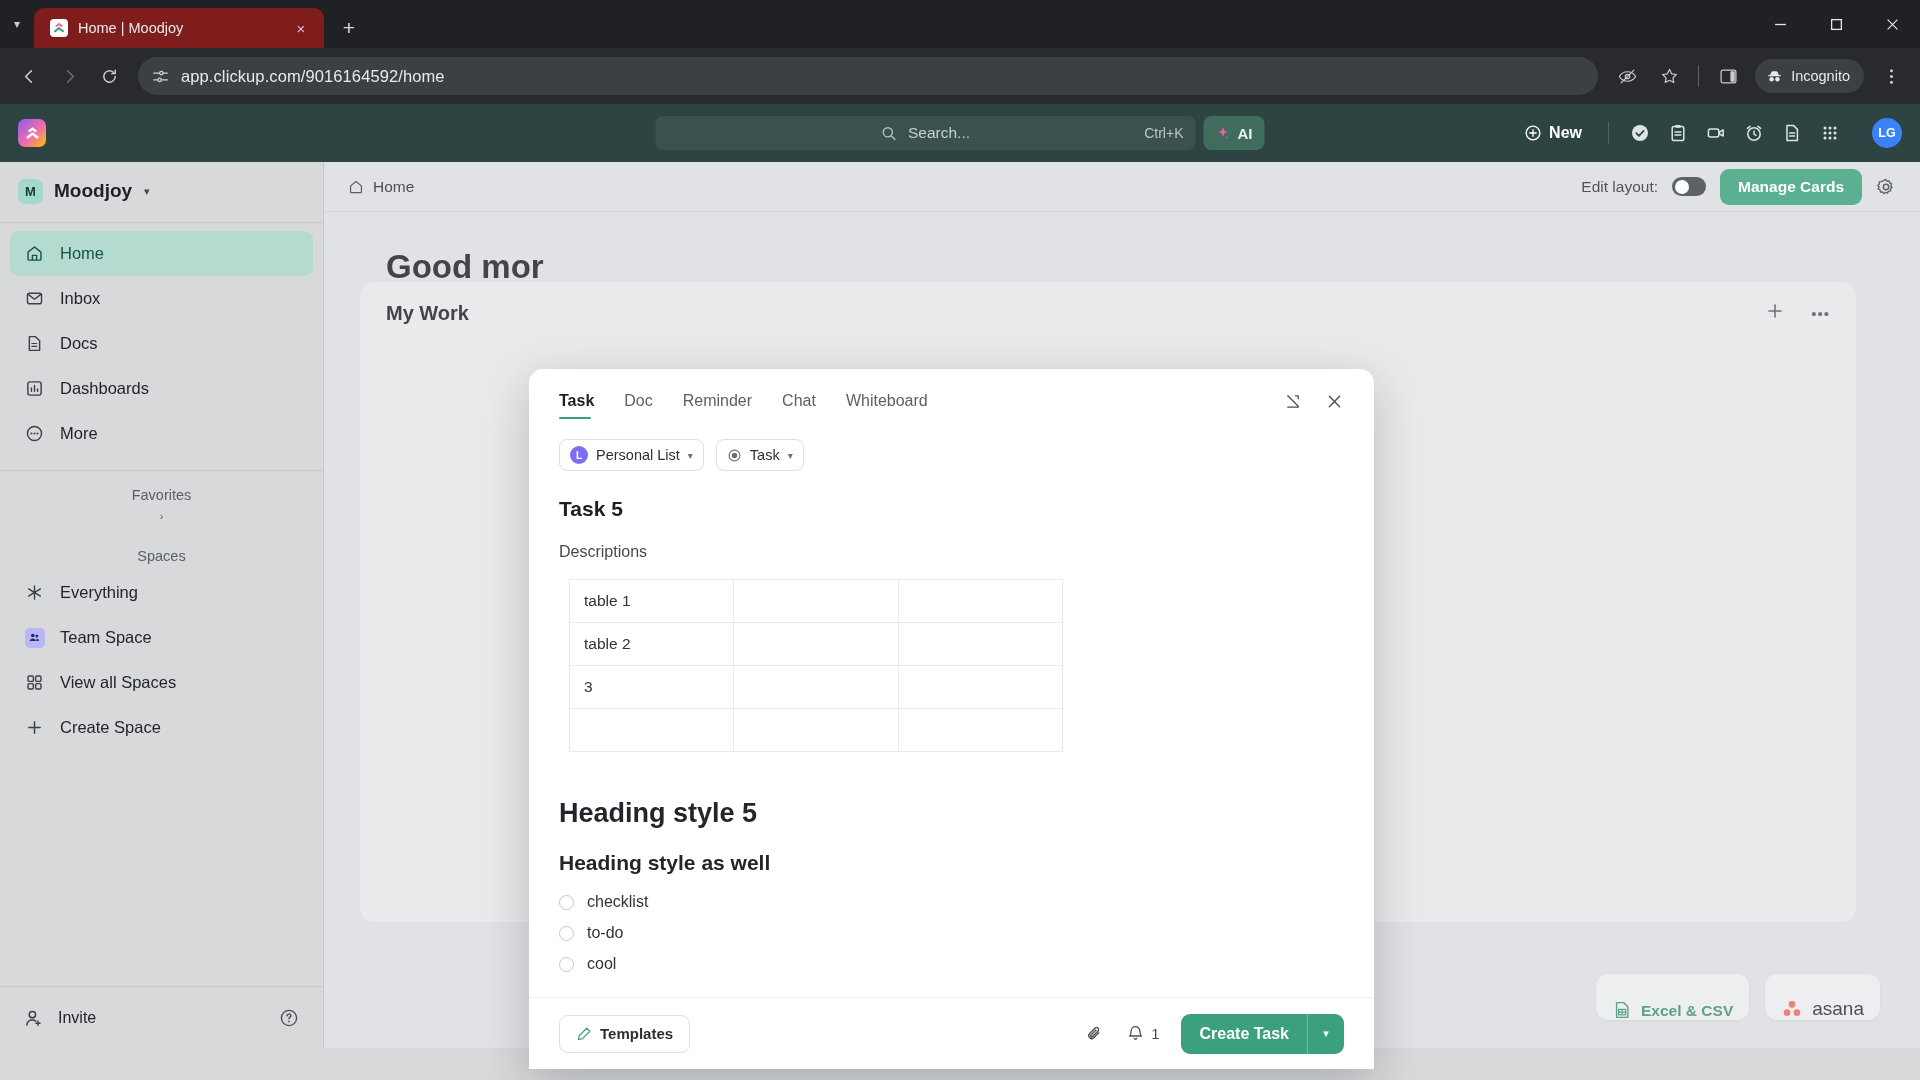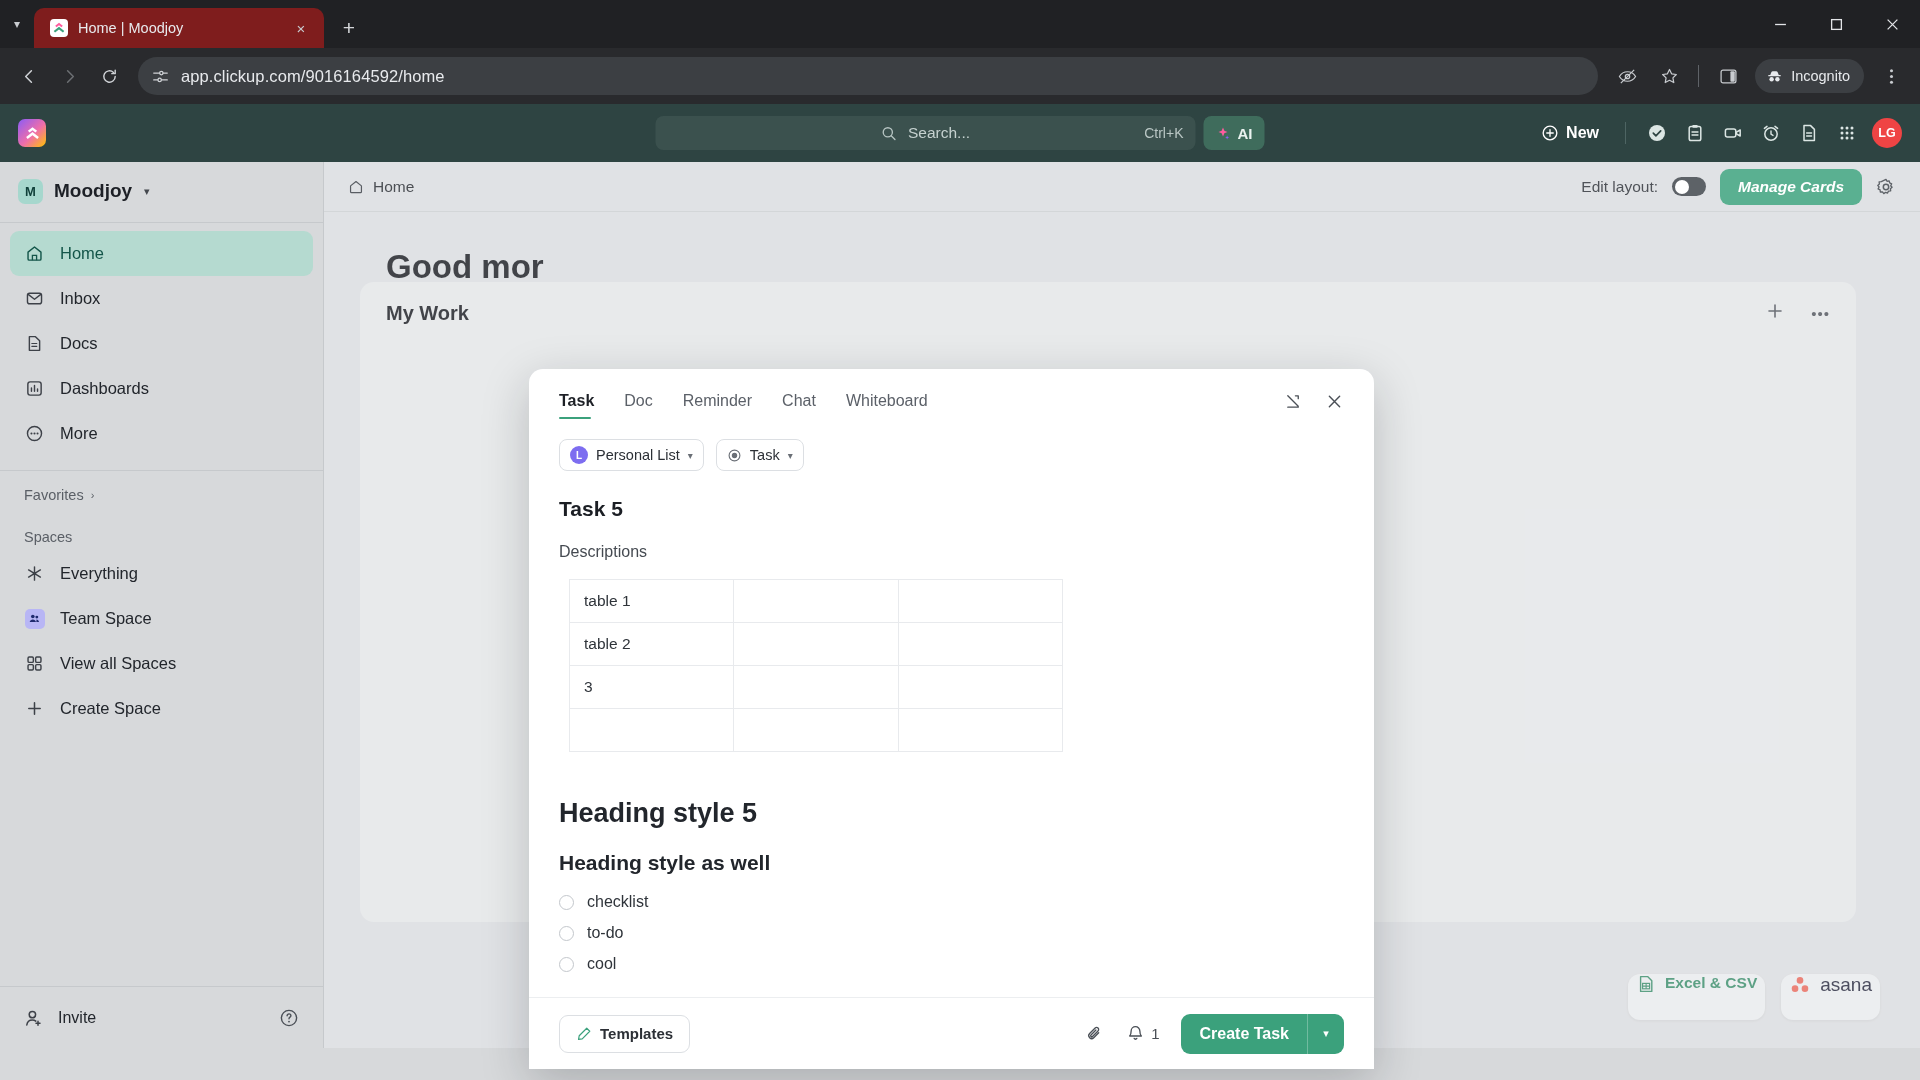--- a/index.html
+++ b/index.html
@@ -116,23 +116,23 @@
     display: flex; align-items: center; gap: 7px; color: #fff;
     font-size: 16px; font-weight: 600; padding: 0 12px; height: 34px;
     border-radius: 8px;
   }
   .cu-sep { width: 1px; height: 22px; background: #4e6563; margin: 0 10px; }
   .cu-ic {
     width: 34px; height: 34px; border-radius: 7px; display: flex;
     align-items: center; justify-content: center; color: #dce6e4;
   }
   .avatar-lg {
-    width: 30px; height: 30px; border-radius: 50%; background: #ef4444;
+    width: 30px; height: 30px; border-radius: 50%; background: #3b82f6;
     color: #fff; font-size: 12.5px; font-weight: 700; display: flex;
-    align-items: center; justify-content: center; margin-left: 4px;
+    align-items: center; justify-content: center; margin-left: 21px;
   }
 
   .app-body { display: flex; height: 886px; }
 
   
   .sidebar {
     width: 324px; background: #d7d9db; display: flex; flex-direction: column;
     border-right: 1px solid #c6c9cc; flex: 0 0 auto; position: relative;
   }
   .ws-row {
@@ -150,21 +150,21 @@
     height: 45px; margin: 0 10px; border-radius: 9px; display: flex;
     align-items: center; gap: 15px; padding: 0 14px;
   }
   .nav-item .ico { width: 21px; display: flex; justify-content: center; color: #3d4148; }
   .nav-item .lbl { font-size: 16.5px; color: #22262c; }
   .nav-item.active { background: #b5dad0; }
   .nav-item.active .lbl { color: #14564a; font-weight: 500; }
   .nav-item.active .ico { color: #14564a; }
   .side-head {
     font-size: 14.5px; color: #5a5f66; padding: 0 24px; display: flex;
-    align-items: center; gap: 7px;
+    align-items: center; gap: 7px; flex-direction: column;
   }
   .space-item {
     height: 45px; margin: 0 10px; border-radius: 9px; display: flex;
     align-items: center; gap: 15px; padding: 0 14px;
   }
   .space-item .ico { width: 21px; display: flex; justify-content: center; color: #3d4148; }
   .space-item .lbl { font-size: 16.5px; color: #22262c; }
   .sq-purple {
     width: 20px; height: 20px; border-radius: 5px; background: #b8b6f5;
     display: flex; align-items: center; justify-content: center;
@@ -190,21 +190,20 @@
     position: relative;
   }
   .toggle i {
     position: absolute; width: 14px; height: 14px; border-radius: 50%;
     background: #fff; top: 2.5px; left: 3px;
   }
   .manage-btn {
     height: 36px; padding: 0 18px; border-radius: 9px; background: #3ba17c;
     color: #fff; font-size: 15.5px; font-weight: 600; display: flex;
     align-items: center;
-    font-style: italic;
   }
   .gear { color: #3f444b; display: flex; }
 
   .greeting {
     font-size: 33px; font-weight: 700; color: #1e2127; padding: 36px 0 0 62px;
   }
   .card {
     position: absolute; left: 36px; top: 120px; width: 1496px; height: 640px;
     background: #e4e6e8; border-radius: 14px;
   }
@@ -227,21 +226,21 @@
     height: 38px; padding: 0 18px; border-radius: 9px; background: #3ba17c;
     color: #fff; font-size: 15.5px; font-weight: 600; display: flex;
     align-items: center; gap: 8px;
   }
 
   .import-row {
     position: absolute; right: 40px; bottom: 28px; display: flex; gap: 16px;
   }
   .import-chip {
     height: 46px; background: #e9ebed; border-radius: 12px; display: flex;
-    align-items: flex-start; gap: 9px; padding: 0 8px;
+    align-items: flex-end; gap: 9px; padding: 0 16px;
     box-shadow: 0 1px 3px rgba(0,0,0,.06);
   }
   .import-chip .lbl { font-size: 15.5px; font-weight: 600; color: #3e8f6e; }
   .import-chip.asana .lbl { color: #2b2d42; font-size: 19px; font-weight: 500; }
 
   
   .overlay {
     position: absolute; inset: 0; background: rgba(255,255,255,0.16);
     pointer-events: none;
   }

